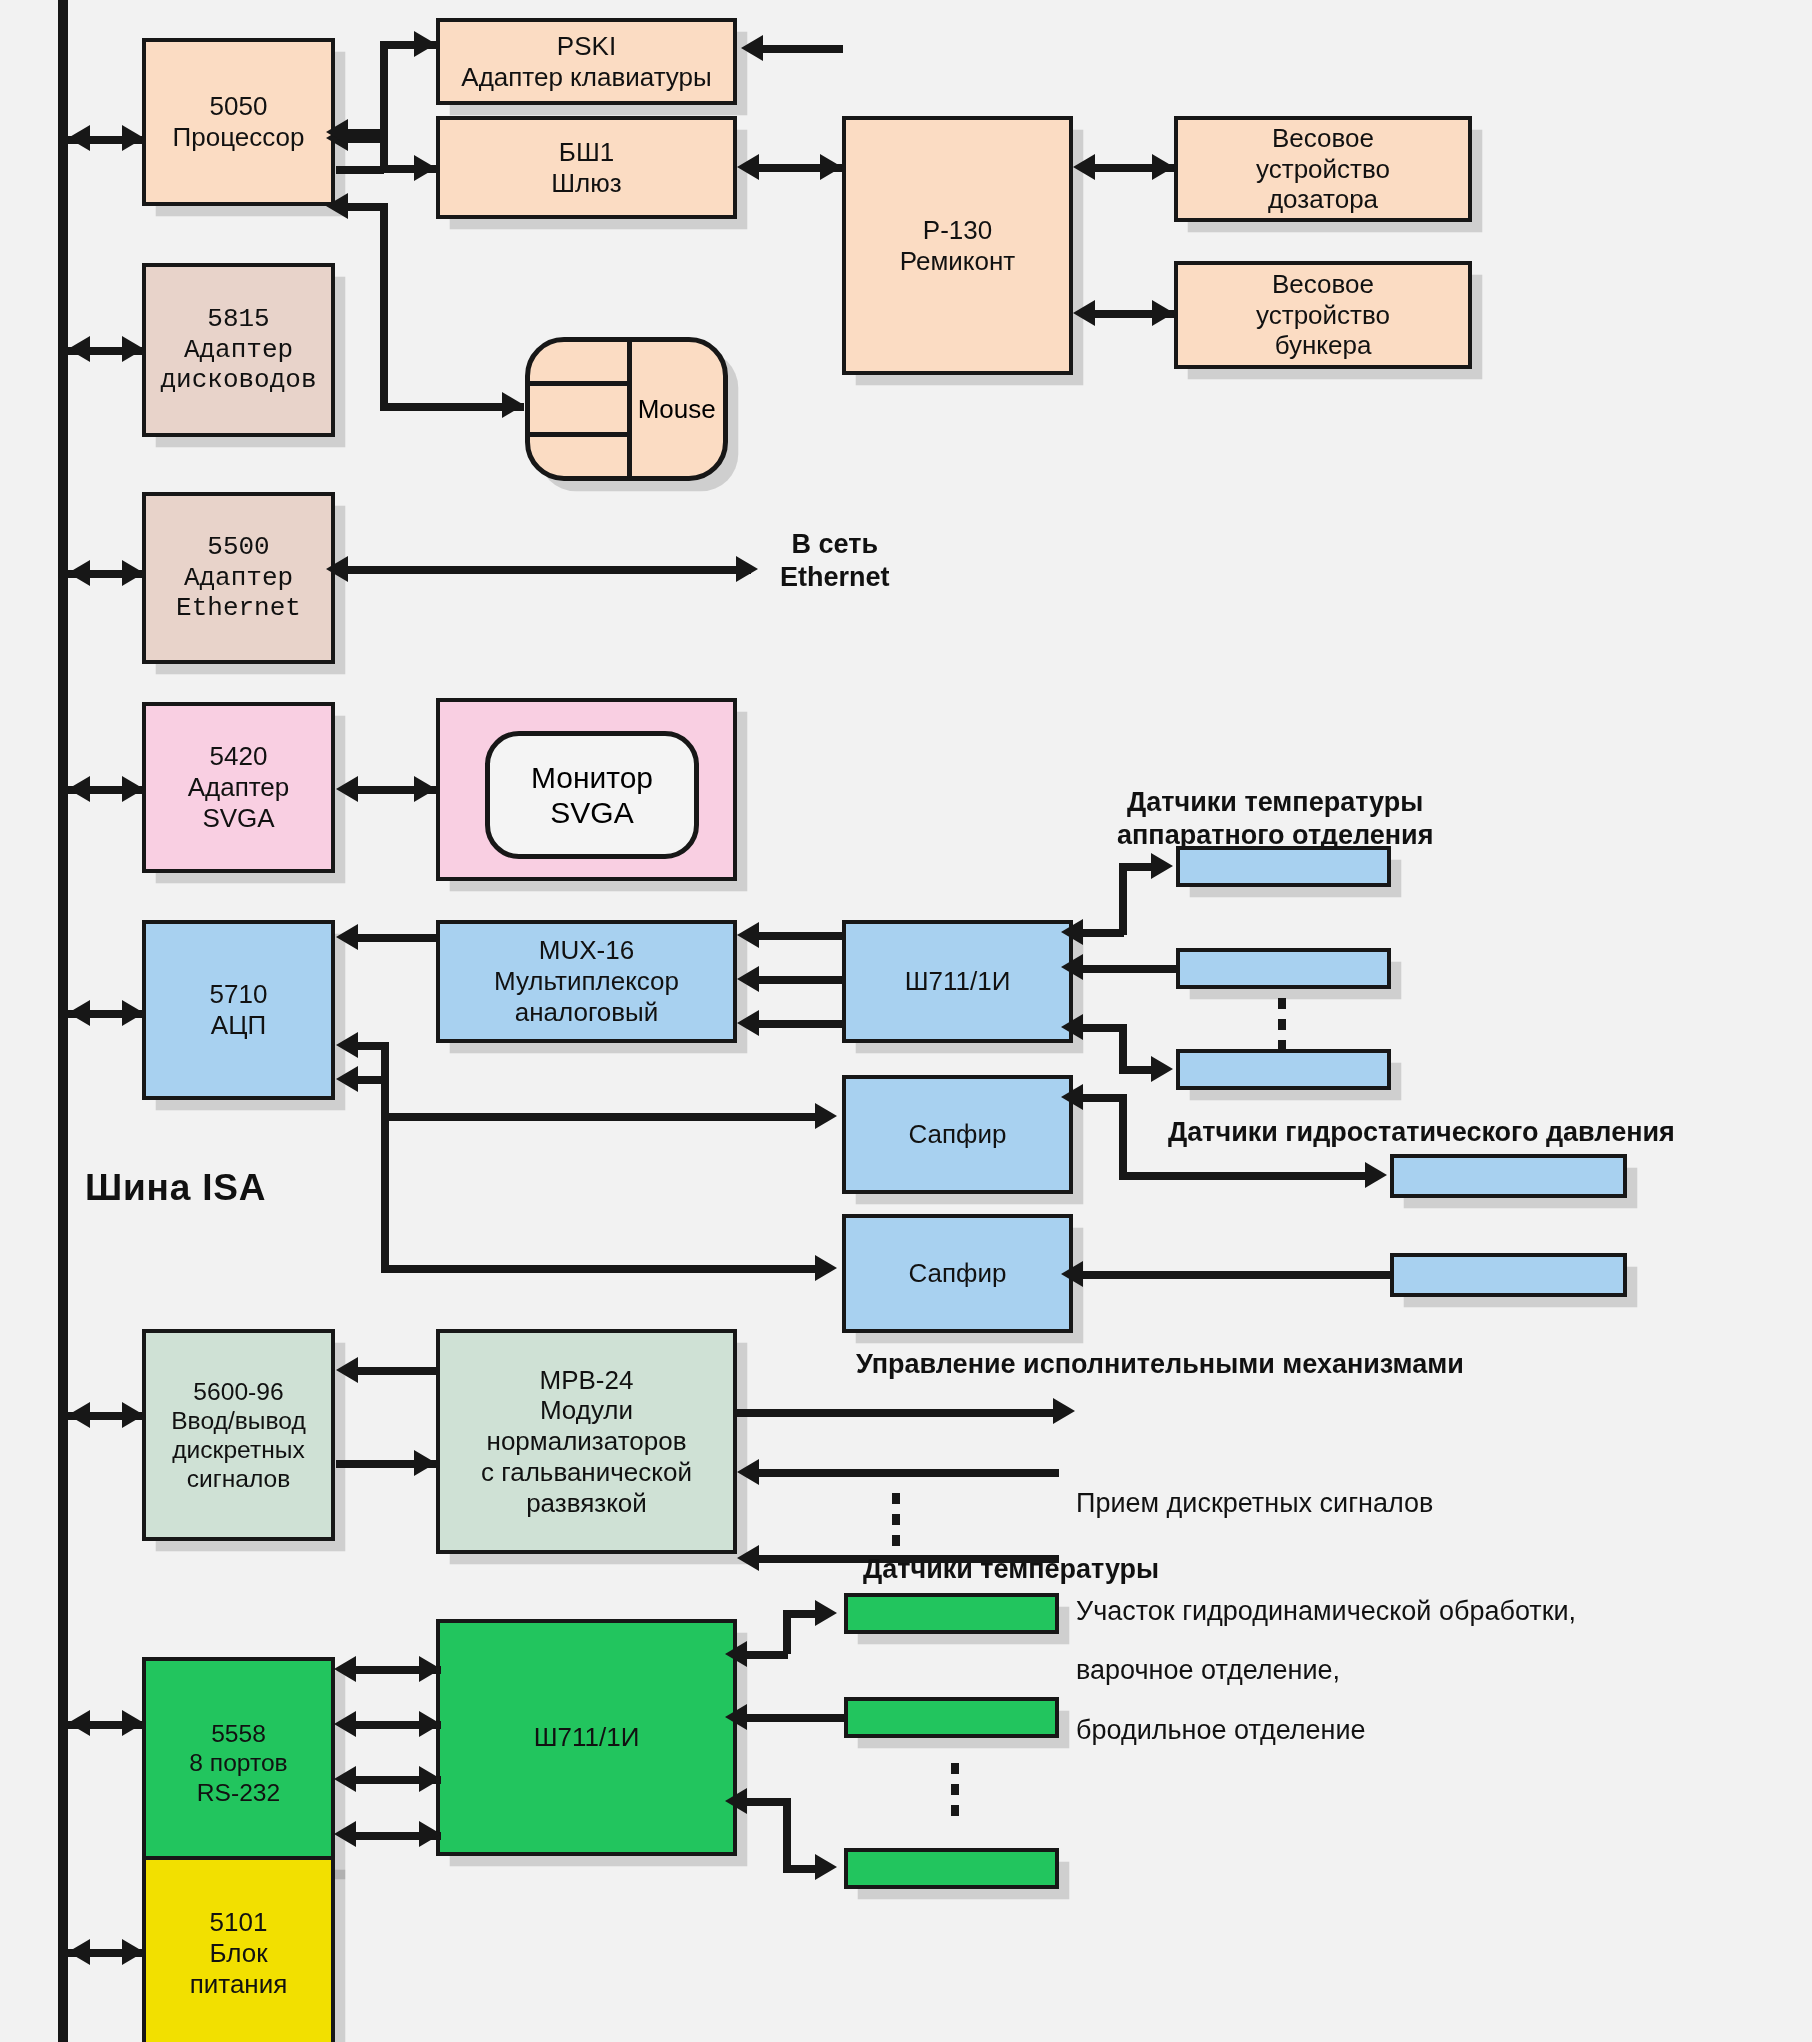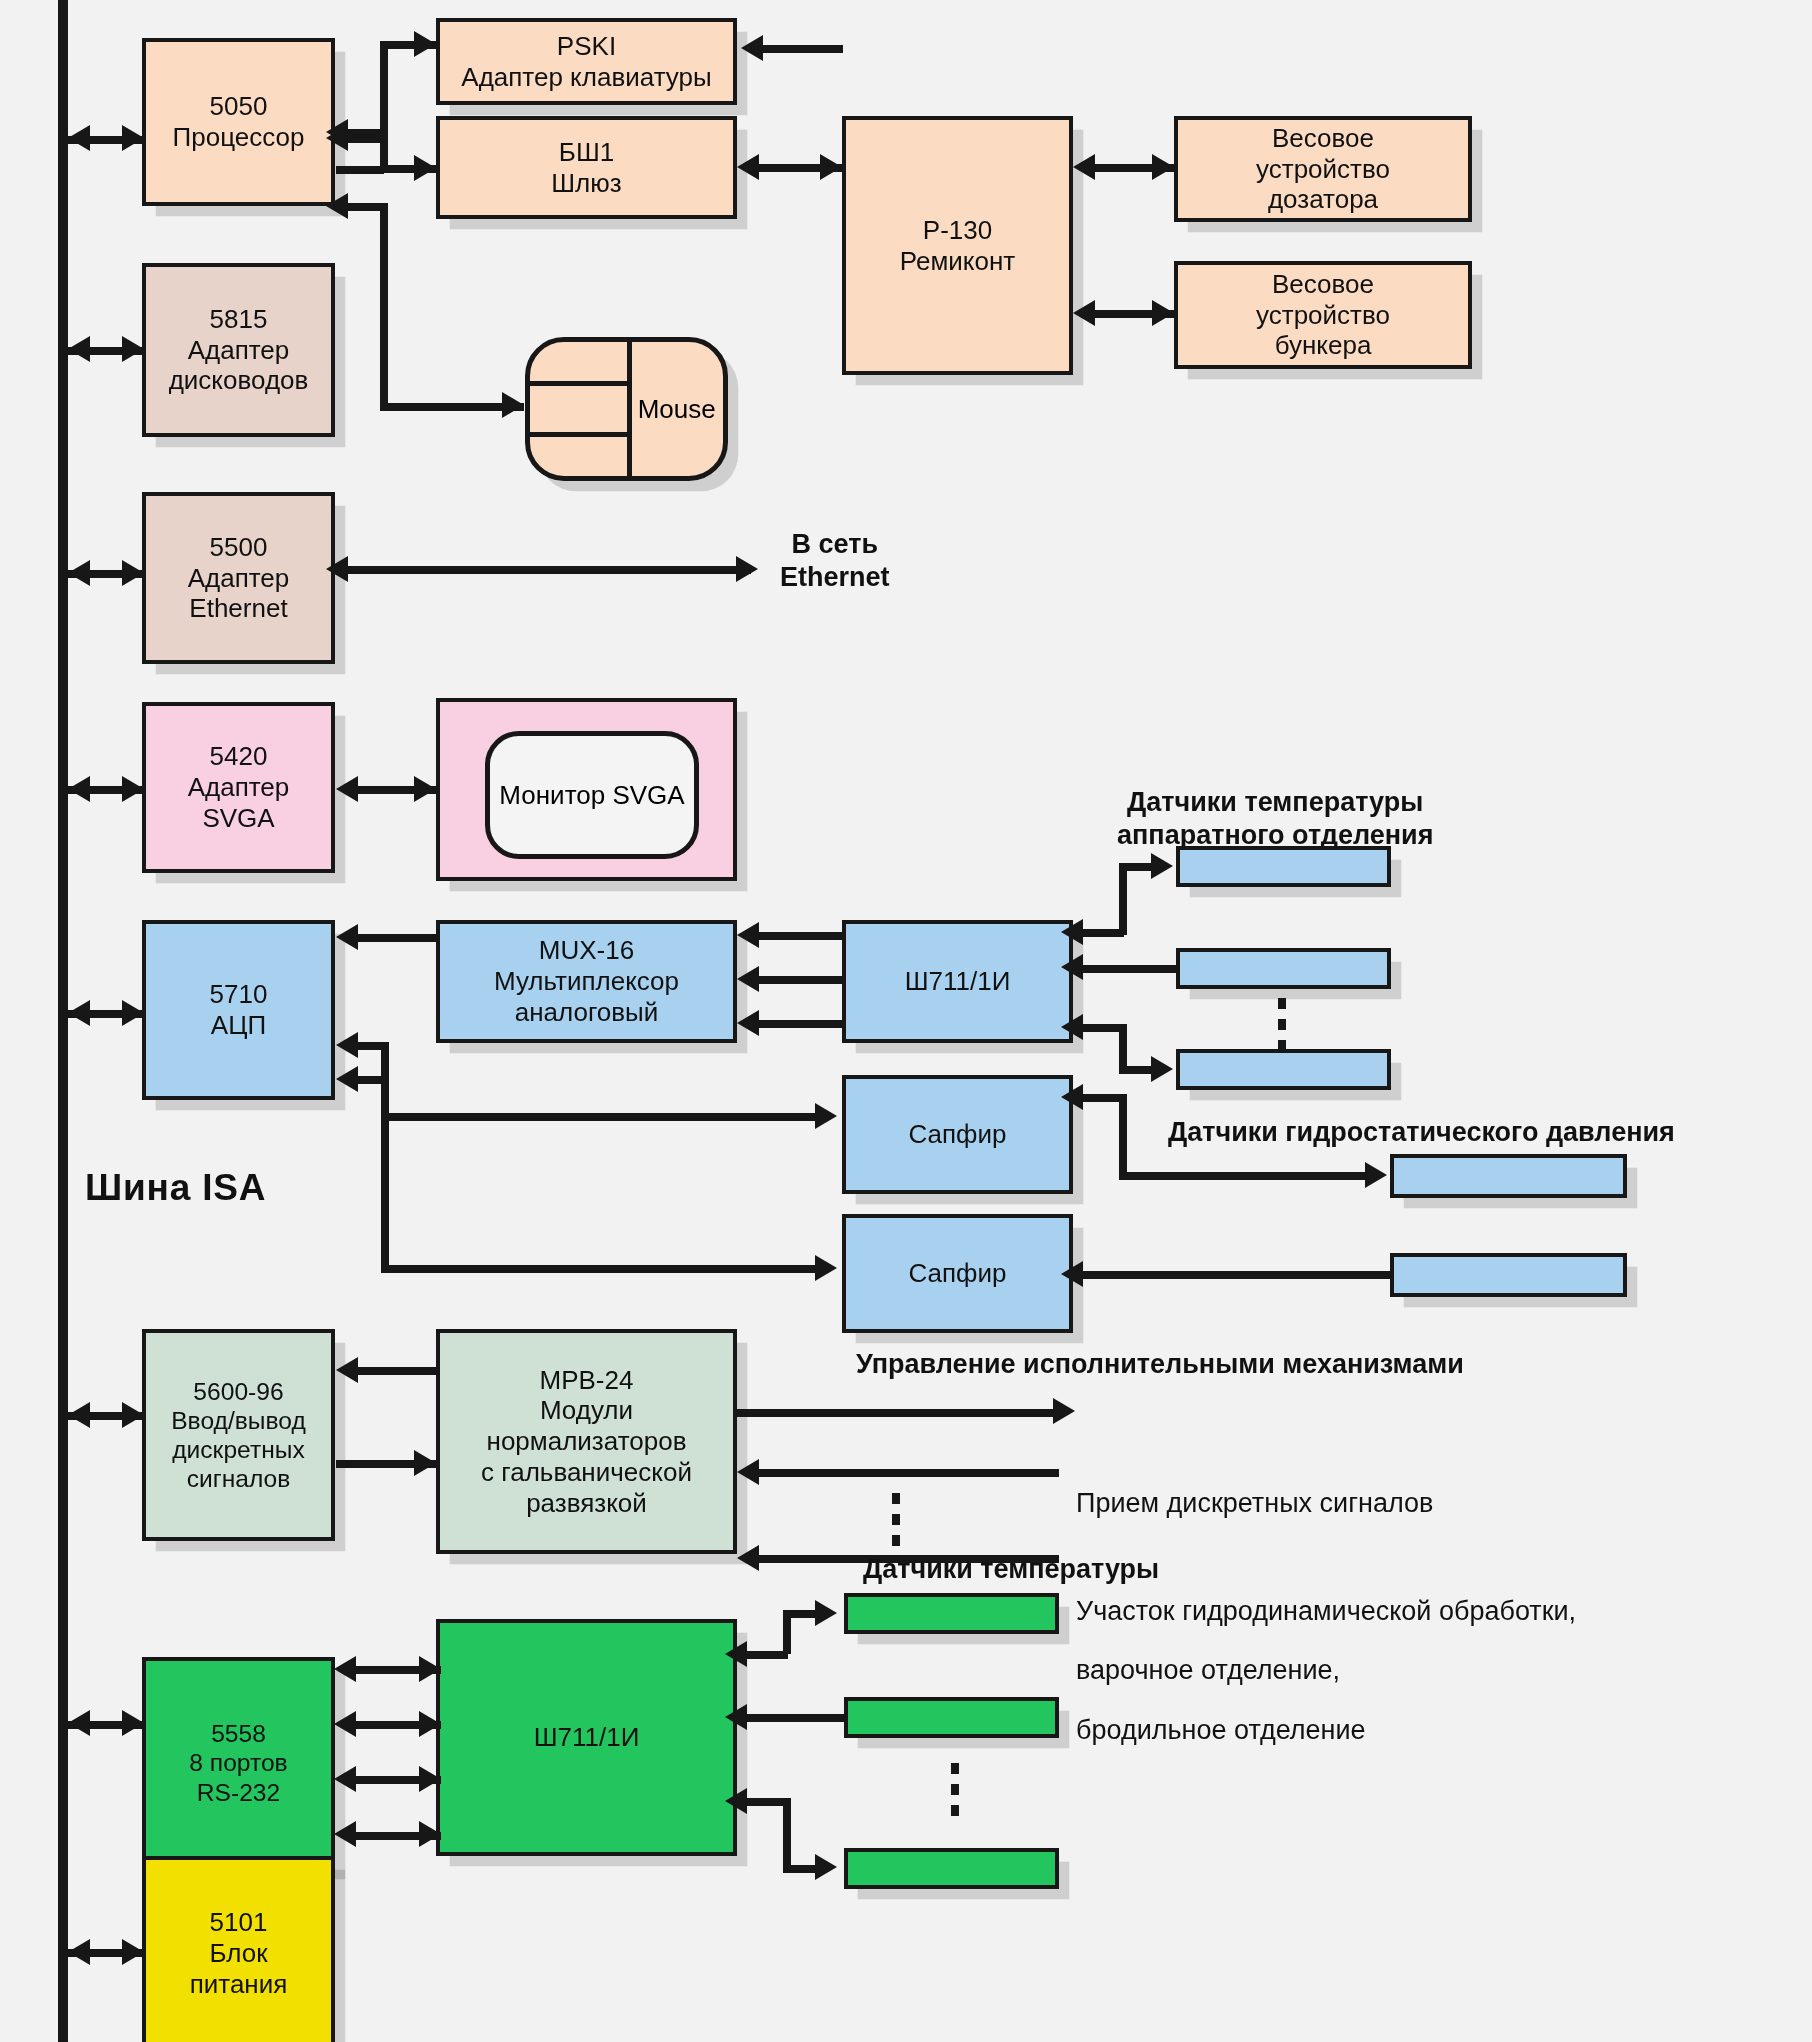--- a/index.html
+++ b/index.html
@@ -6,21 +6,21 @@
   body{font-family:"Liberation Sans", sans-serif;}
   #canvas{position:relative;width:1813px;height:2043px;background:#f2f2f2;overflow:hidden;}
 
   
   .blk{position:absolute;box-sizing:border-box;border:4.2px solid #171717;
        display:flex;align-items:center;justify-content:center;text-align:center;
        color:#111;line-height:1.18;white-space:pre-line;
        box-shadow:12px 12px 0 -1.7px rgba(0,0,0,.14);}
 
   .c-peach{background:#fbdcc3;}
-  .c-dusty{background:#e8d3ca;}
+  .c-dusty{background:#e8d3ca;font-family:Liberation Mono, monospace;}
   .c-pink {background:#f9cfe2;}
   .c-blue {background:#a8d1f0;}
   .c-mint {background:#cfe1d5;}
   .c-olive{background:#22c55e;}
   .c-yellow{background:#f2e000;}
 
   
   .bus{position:absolute;background:#171717;}
 
   
@@ -185,21 +185,21 @@
   <div class="ln hl" style="left:336px;top:203px;width:48px;"></div>
   <div class="ar ar-l" style="left:326px;top:193px;"></div>
 
   <div class="ln hl" style="left:336px;top:566px;width:415px;"></div>
   <div class="ar ar-r" style="left:736px;top:556px;"></div>
   <div class="ar ar-l" style="left:326px;top:556px;"></div>
   <div class="lbl b" style="left:780px;top:528px;font-size:27px;text-align:center;">В сеть
 Ethernet</div>
 
   <div class="blk c-pink" style="left:436px;top:698px;width:301px;height:183px;"></div>
-  <div class="mon-screen" style="left:485px;top:731px;width:204px;height:118px;font-size:26px;">
+  <div class="mon-screen" style="left:485px;top:731px;width:204px;height:118px;font-size:30px;">
     <span>Монитор
 SVGA</span>
   </div>
 
   <div class="ln hl" style="left:358px;top:786px;width:79px;"></div>
   <div class="ar ar-l" style="left:336px;top:776px;"></div>
   <div class="ar ar-r" style="left:414px;top:776px;"></div>
 
   <div class="blk c-blue" style="left:436px;top:920px;width:301px;height:123px;font-size:26px;">MUX-16
 Мультиплексор

